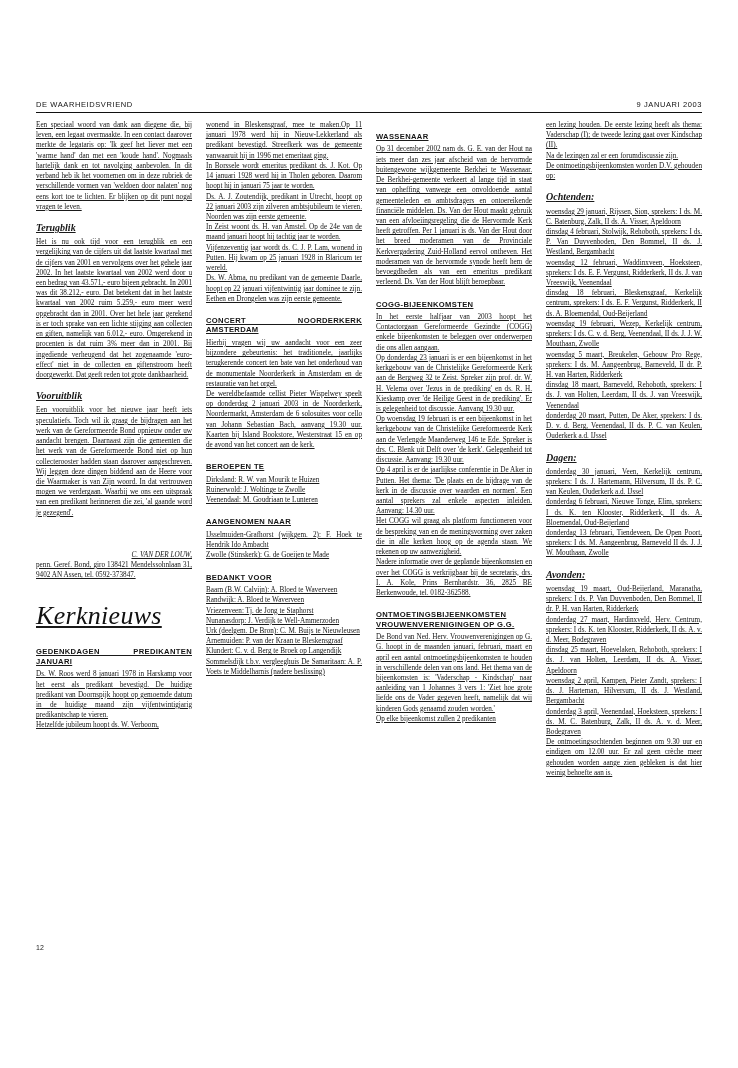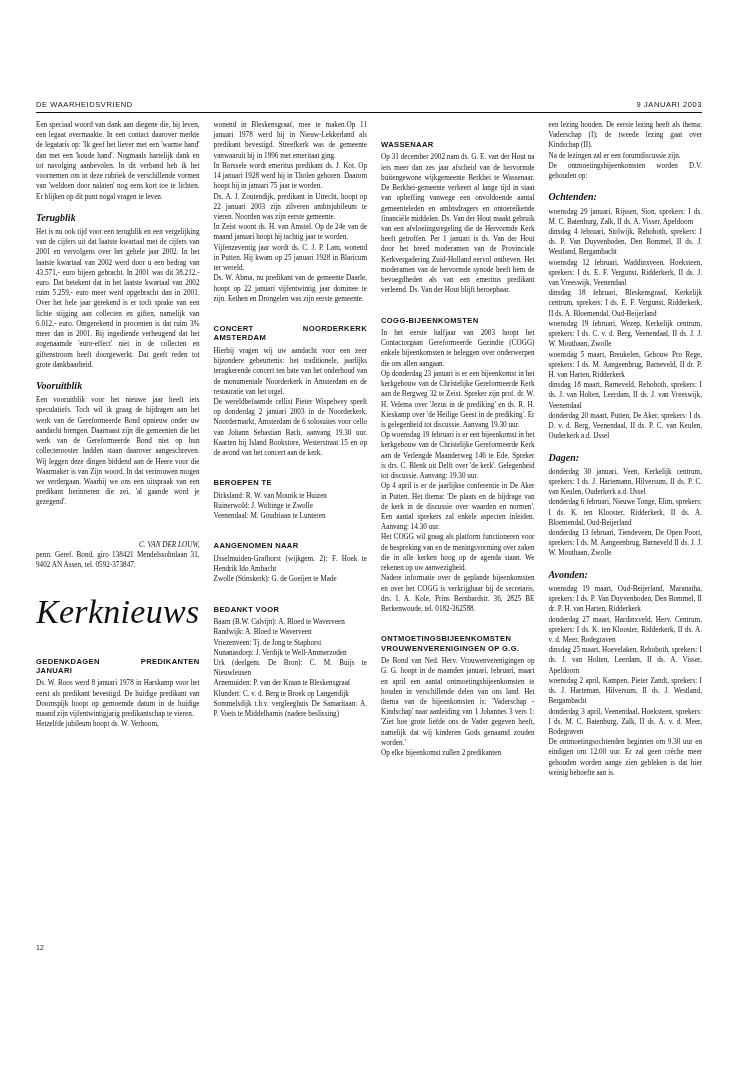--- a/index.html
+++ b/index.html
@@ -46,53 +46,54 @@
     background: #111;
   }
   .columns {
     position: absolute;
     left: 36px;
     top: 120px;
     width: 666px;
     height: 820px;
     display: flex;
     gap: 14px;
+    text-decoration: underline;
   }
   .col {
     width: 212px;
     font-size: 7.2px;
     line-height: 1.42;
     text-align: justify;
     color: #141414;
   }
   .col p {
     margin: 0 0 0 0;
     text-indent: 0;
   }
   .col p + p { margin-top: 0; }
   h2.sec {
     font-family: "Liberation Sans", sans-serif;
     font-size: 7.6px;
     font-weight: bold;
     letter-spacing: 0.35px;
-    margin: 20px 0 3px 0;
+    margin: 12px 0 3px 0;
     text-transform: uppercase;
     line-height: 1.25;
   }
   h3.sub {
     font-family: "Liberation Serif", serif;
     font-size: 10px;
     font-weight: bold;
     font-style: italic;
     margin: 9px 0 2px 0;
   }
   .kerk-title {
     font-family: "Liberation Serif", serif;
     font-style: italic;
-    font-size: 34px;
+    font-size: 26px;
     margin: 18px 0 8px 0;
     letter-spacing: 0.3px;
     color: #111;
   }
   .pagenum {
     position: absolute;
     left: 36px;
     top: 944px;
     font-family: "Liberation Sans", sans-serif;
     font-size: 7px;

